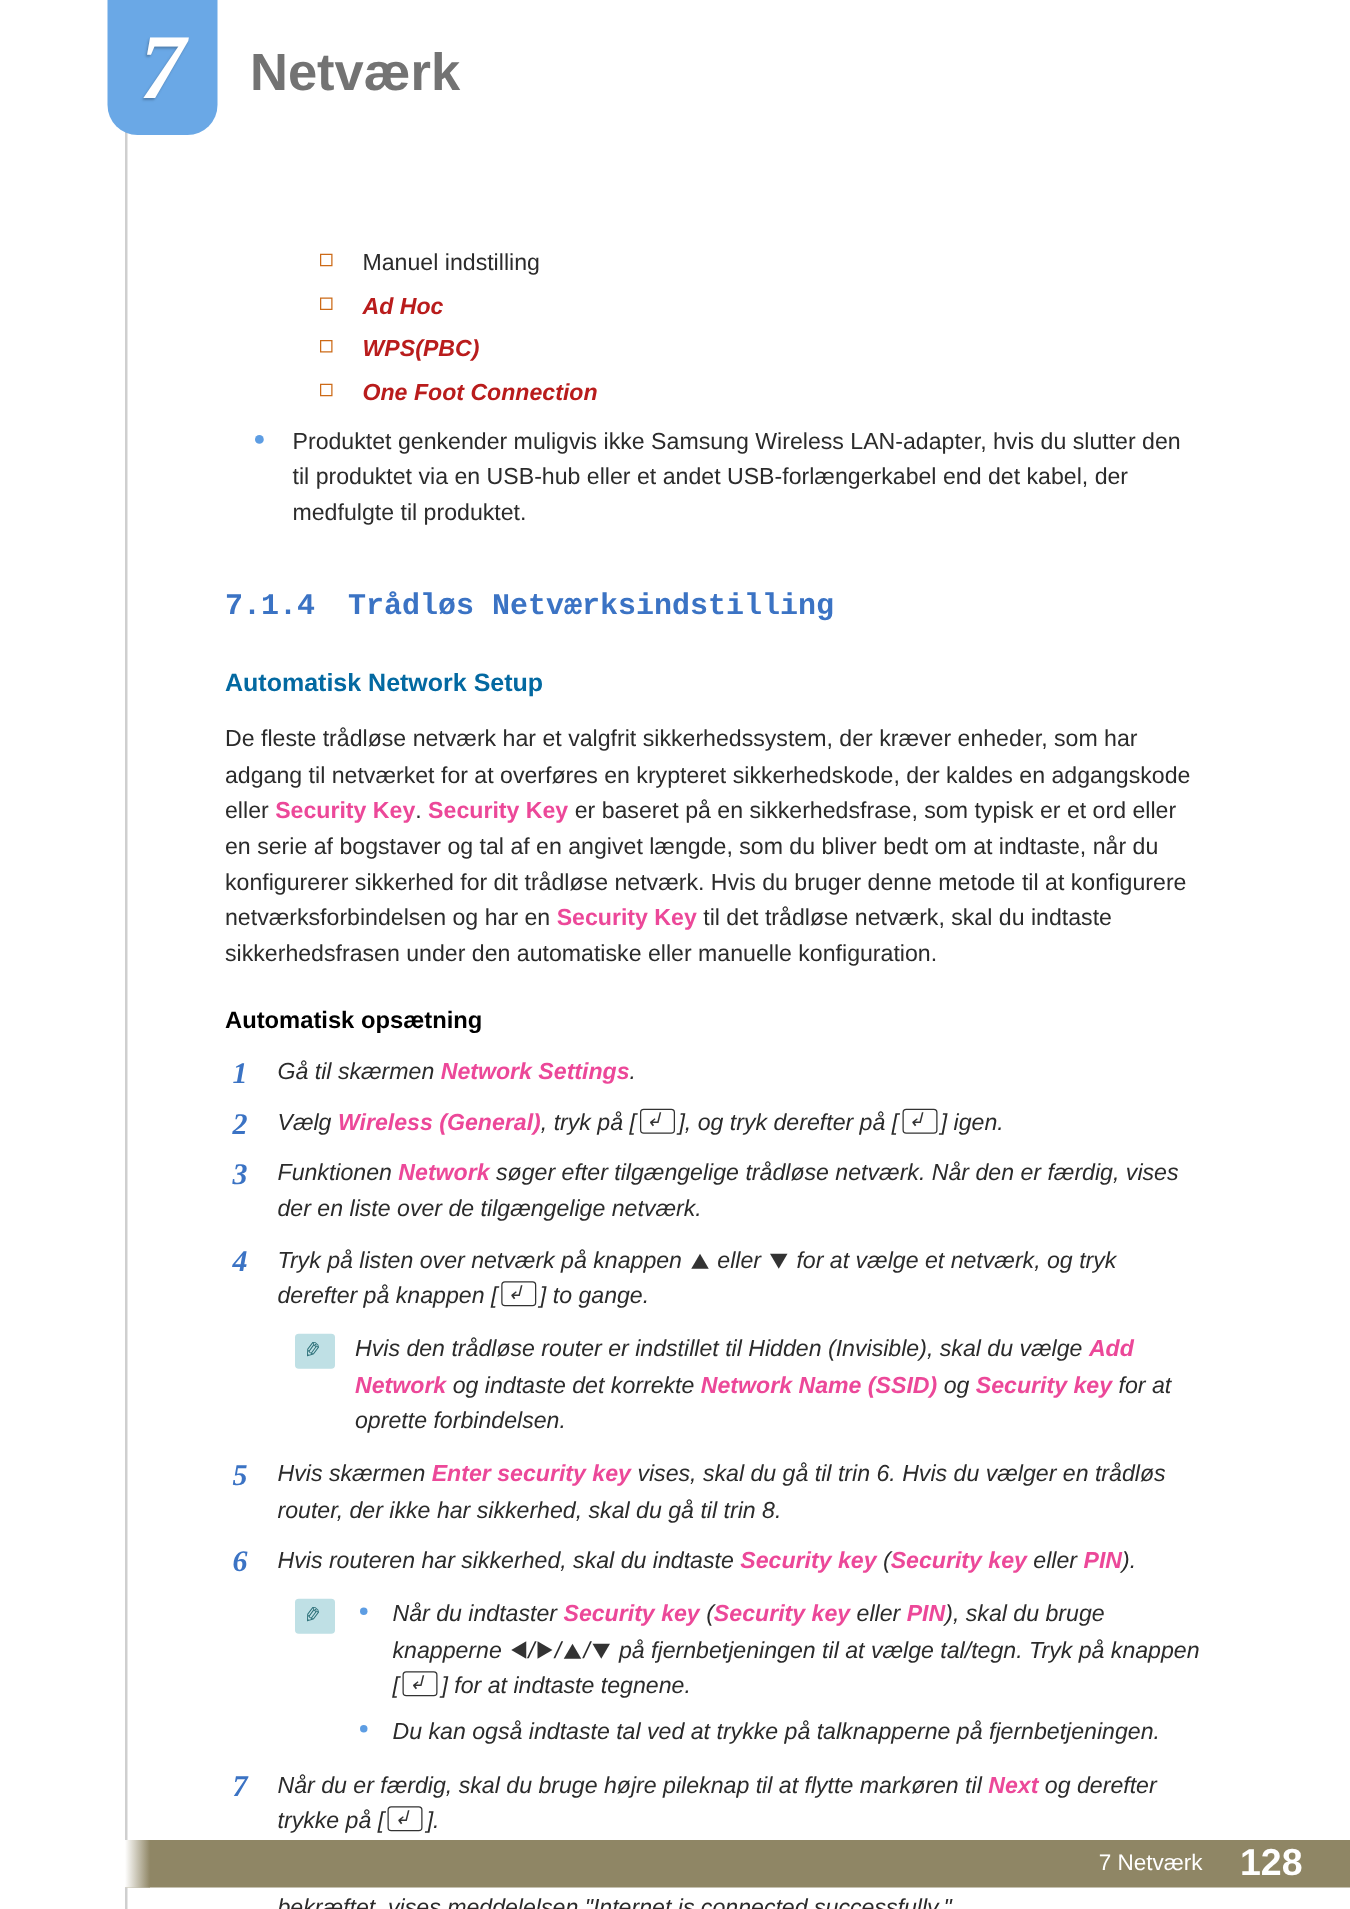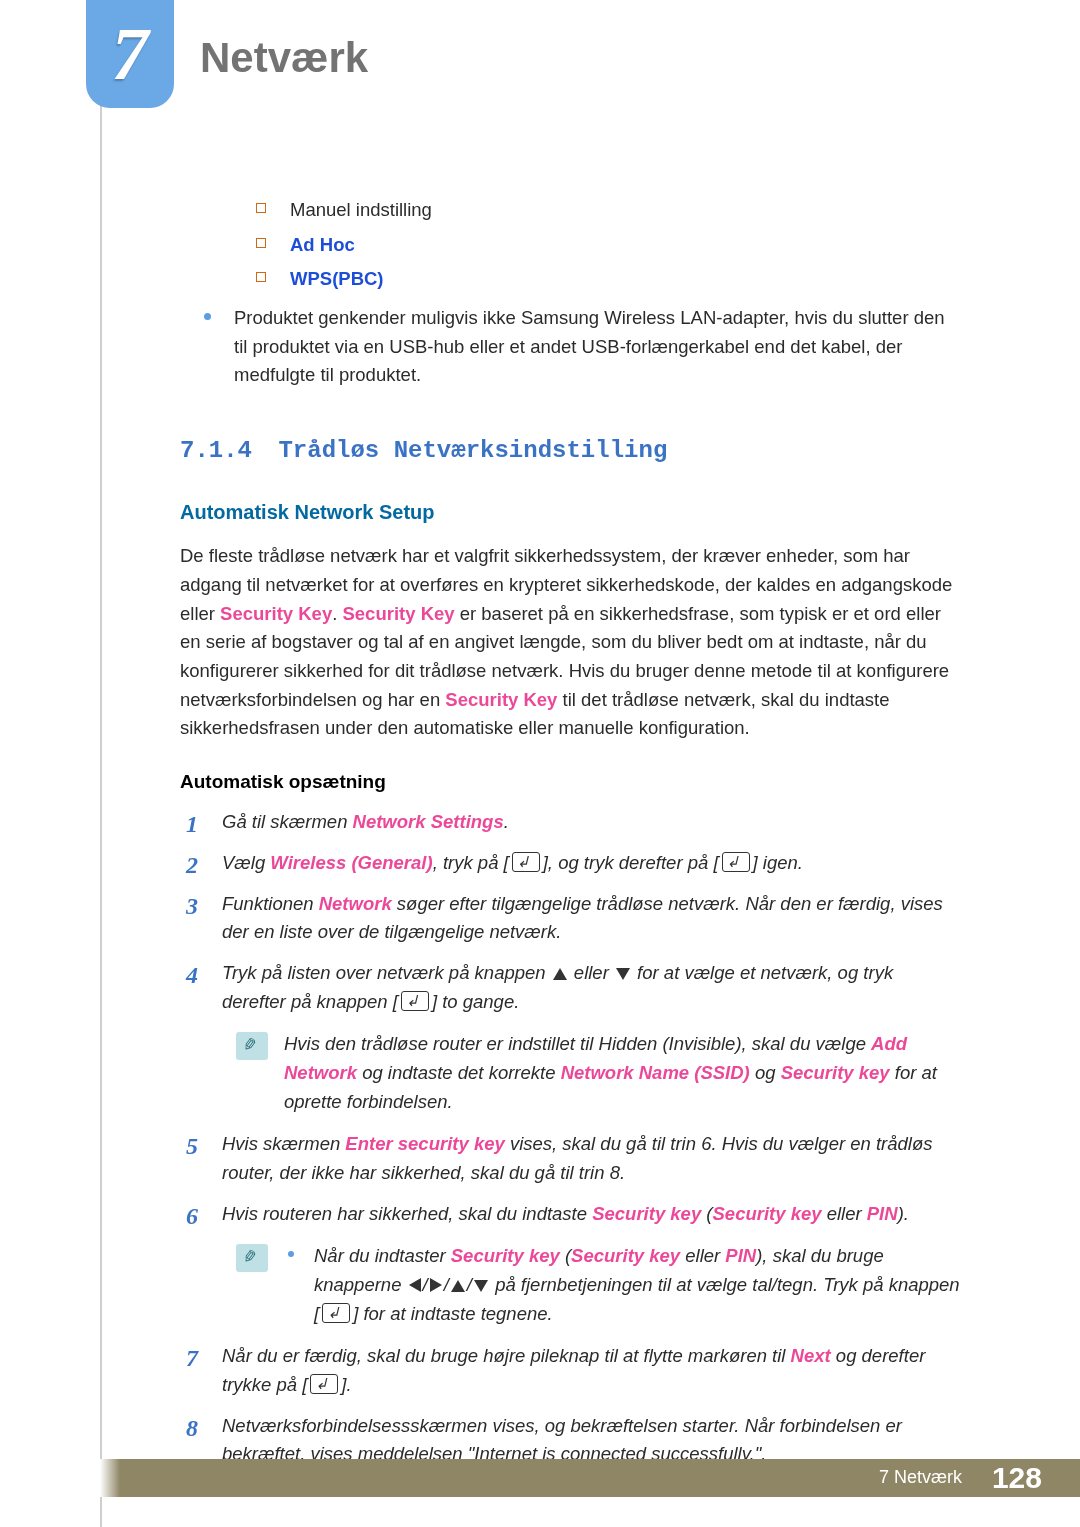--- a/index.html
+++ b/index.html
@@ -7,21 +7,21 @@
   .left-rule{position:absolute;left:100px;top:0;bottom:0;width:2px;background:#cfcfcf;}
   .page-inner{position:relative;box-sizing:border-box;}
   .header{position:relative;height:130px;}
   .chapter-badge{position:absolute;left:86px;top:0;width:88px;height:108px;background:#6aa8e6;border-radius:0 0 24px 24px;display:flex;align-items:center;justify-content:center;}
   .chapter-num{font-family:Georgia,'Times New Roman',serif;font-style:italic;font-weight:bold;font-size:74px;color:#fff;text-shadow:-1px 2px 2px rgba(0,0,0,.25);}
   .chapter-title{position:absolute;left:200px;top:34px;font-size:42px;font-weight:bold;color:#737373;}
   .content{padding:60px 120px 0 180px;font-size:18.5px;line-height:1.55;color:#2b2b2b;}
   .square-list{list-style:none;padding-left:110px;margin:0 0 10px;}
   .square-list li{position:relative;margin:6px 0;}
   .square-list li::before{content:"";position:absolute;left:-34px;top:7px;width:8px;height:8px;border:1px solid #cc6a17;}
-  .sq-bold{color:#1d4ed8;font-weight:bold;}
+  .sq-bold{color:#b91c1c;font-weight:bold;font-style:italic;}
   .dot-para{position:relative;padding-left:54px;margin:8px 0 22px;}
   .dot-para::before{content:"";position:absolute;left:24px;top:9px;width:7px;height:7px;border-radius:50%;background:#5d9de3;}
   .sec-num{color:#3b73c4;font-size:24px;font-weight:bold;margin-top:42px;font-family:Liberation Mono, monospace;}
   .sec-num .sec-title{margin-left:12px;}
   .subhead{color:#0369a1;font-weight:bold;font-size:20px;margin:28px 0 14px;}
   .para{margin:14px 0;}
   .hl{color:#ec4899;font-weight:bold;}
   .subhead2{font-weight:bold;color:#000000;margin:24px 0 10px;font-size:19px;}
   ol.steps{list-style:none;padding:0;margin:0;counter-reset:step;}
   ol.steps>li{position:relative;padding-left:42px;margin:12px 0;font-style:italic;}
@@ -57,20 +57,21 @@
       </div>
       <span class="chapter-title">Netværk</span>
     </div>
 
     <div class="content">
 
       <ul class="square-list">
         <li><span>Manuel indstilling</span></li>
         <li><span class="sq-bold">Ad Hoc</span></li>
         <li><span class="sq-bold">WPS(PBC)</span></li>
+        <li><span class="sq-bold">One Foot Connection</span></li>
       </ul>
 
       <div class="dot-para">
         <span>Produktet genkender muligvis ikke Samsung Wireless LAN-adapter, hvis du slutter den til produktet via en USB-hub eller et andet USB-forlængerkabel end det kabel, der medfulgte til produktet.</span>
       </div>
 
       <div class="sec-num">
         <span>7.1.4</span>
         <span class="sec-title">Trådløs Netværksindstilling</span>
       </div>
@@ -142,20 +143,21 @@
                 <span>Når du indtaster </span>
                 <span class="hl">Security key</span>
                 <span> (</span><span class="hl">Security key</span>
                 <span> eller </span>
                 <span class="hl">PIN</span><span>), skal du bruge knapperne </span>
                 <span class="tri-left"></span>/<span class="tri-right"></span>/<span class="tri-up"></span>/<span class="tri-down"></span>
                 <span> på fjernbetjeningen til at vælge tal/tegn. Tryk på knappen </span>
                 [<span class="enter-icon"></span>]
                 <span> for at indtaste tegnene.</span>
               </li>
+              <li><span>Du kan også indtaste tal ved at trykke på talknapperne på fjernbetjeningen.</span></li>
             </ul>
           </div>
         </li>
         <li>
           <span>Når du er færdig, skal du bruge højre pileknap til at flytte markøren til </span>
           <span class="hl">Next</span>
           <span> og derefter trykke på </span>
           [<span class="enter-icon"></span>].
         </li>
         <li>

